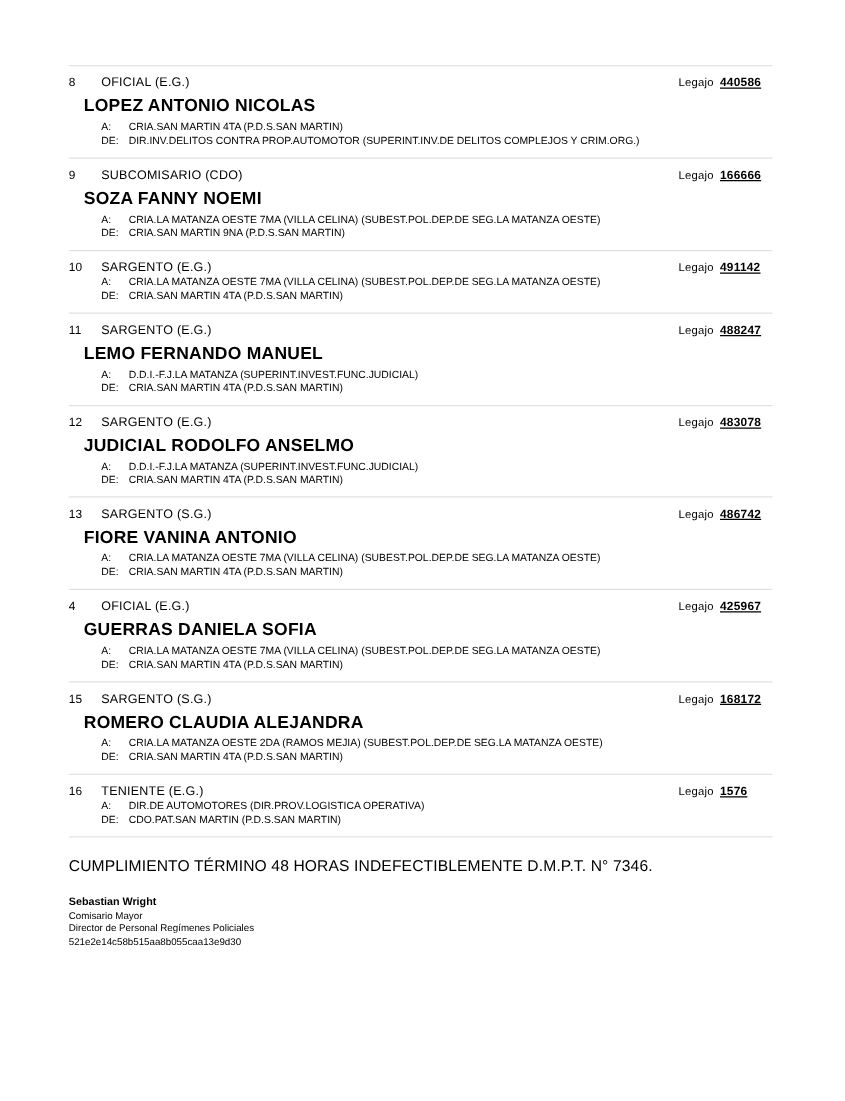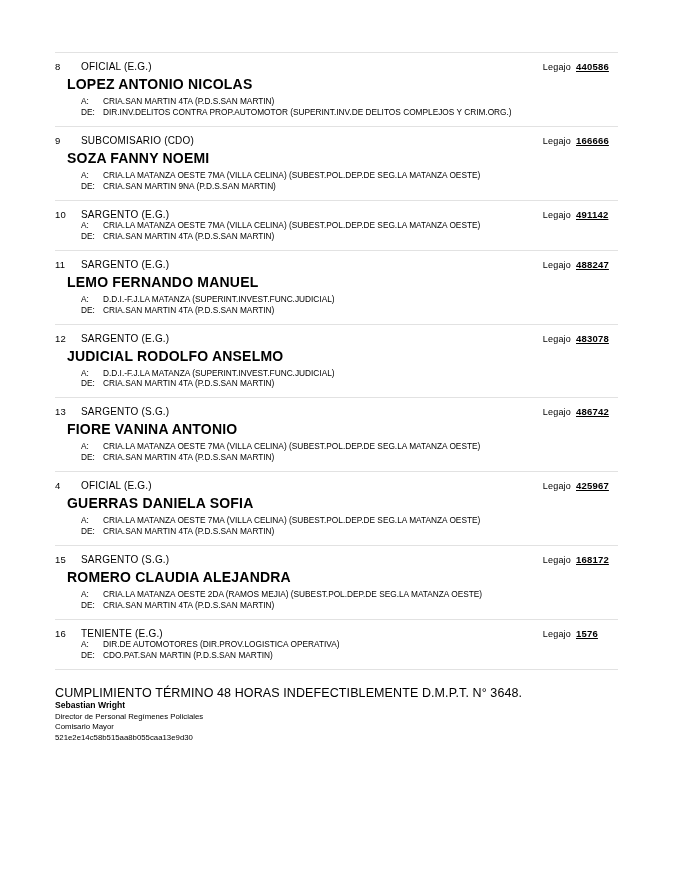--- a/index.html
+++ b/index.html
@@ -78,20 +78,21 @@
   }
   .dest-val {
     flex: 1 1 auto;
   }
   .footer-note {
     margin-top: 16px;
     font-size: 12.5px;
     letter-spacing: 0.1px;
   }
   .signature {
+    margin-top: 16px;
     font-size: 7.8px;
     line-height: 1.38;
   }
   .sig-name {
     font-weight: bold;
     font-size: 8.6px;
   }
 </style>
 </head>
 <body>
@@ -269,22 +270,22 @@
         <span class="dest-key">A:</span>
         <span class="dest-val">DIR.DE AUTOMOTORES (DIR.PROV.LOGISTICA OPERATIVA)</span>
       </div>
       <div class="dest-row">
         <span class="dest-key">DE:</span>
         <span class="dest-val">CDO.PAT.SAN MARTIN (P.D.S.SAN MARTIN)</span>
       </div>
     </div>
   </div>
 
-  <div class="footer-note">CUMPLIMIENTO TÉRMINO 48 HORAS INDEFECTIBLEMENTE D.M.P.T. N° 3648.</div>
+  <div class="footer-note">CUMPLIMIENTO TÉRMINO 48 HORAS INDEFECTIBLEMENTE D.M.P.T. N° 7346.</div>
 
   <div class="signature">
     <div class="sig-name">Sebastian Wright</div>
+    <div>Comisario Mayor</div>
     <div>Director de Personal Regímenes Policiales</div>
-    <div>Comisario Mayor</div>
     <div>521e2e14c58b515aa8b055caa13e9d30</div>
   </div>
 
 </div>
 
 </body></html>

